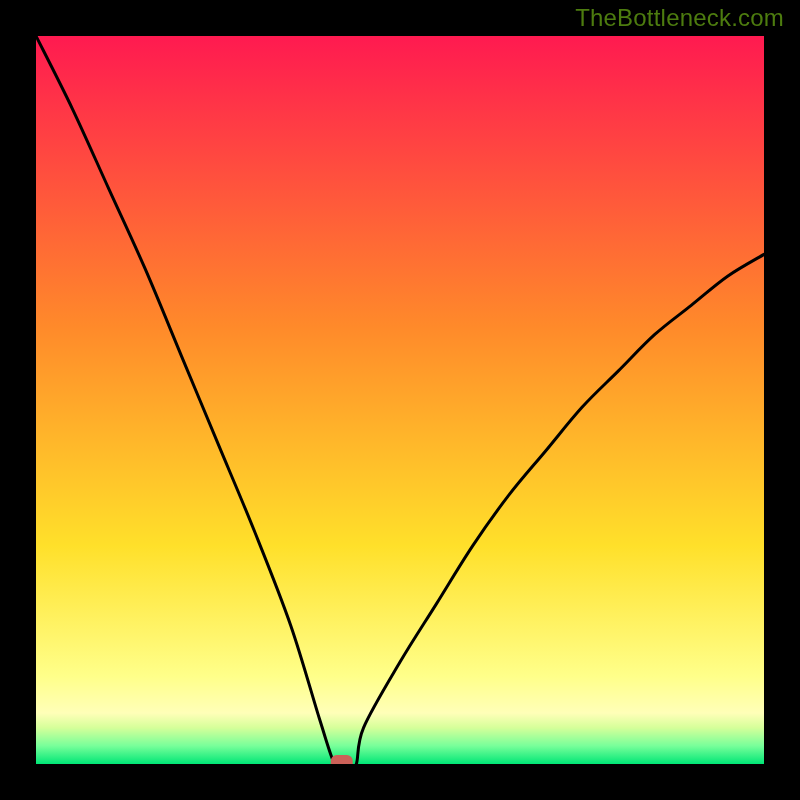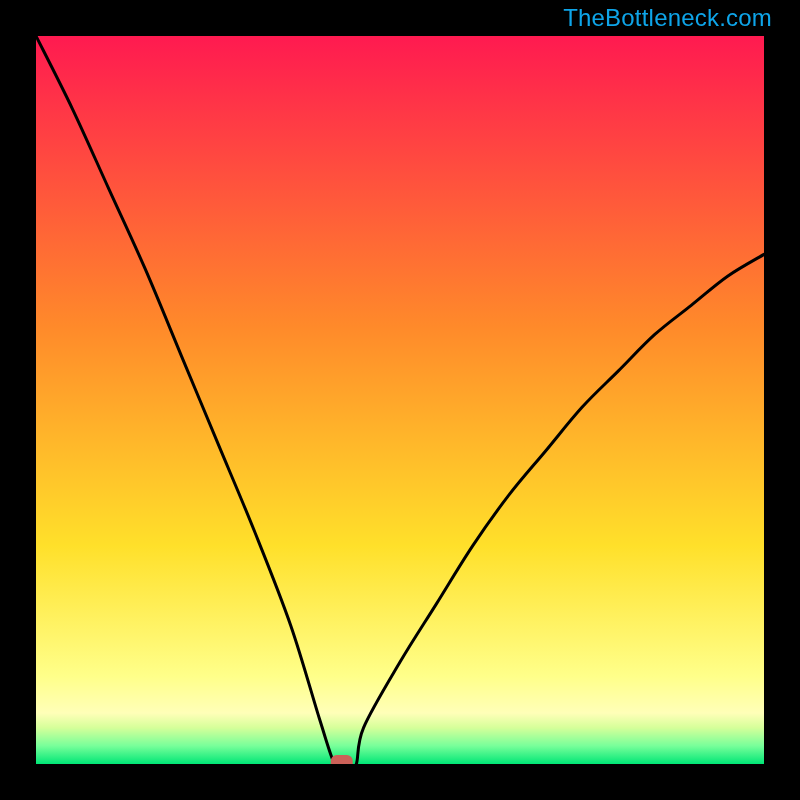--- a/index.html
+++ b/index.html
@@ -13,22 +13,22 @@
   }
   .frame {
     position: relative;
     width: 800px;
     height: 800px;
     background: #000;
   }
   .watermark {
     position: absolute;
     top: 4px;
-    right: 28px;
-    color: #0ea5e9;
+    right: 16px;
+    color: #4d7c0f;
     font-size: 24px;
     font-weight: 500;
     letter-spacing: 0.2px;
     z-index: 50;
   }
   .plot-area {
     position: absolute;
     left: 36px;
     top: 36px;
     width: 728px;

